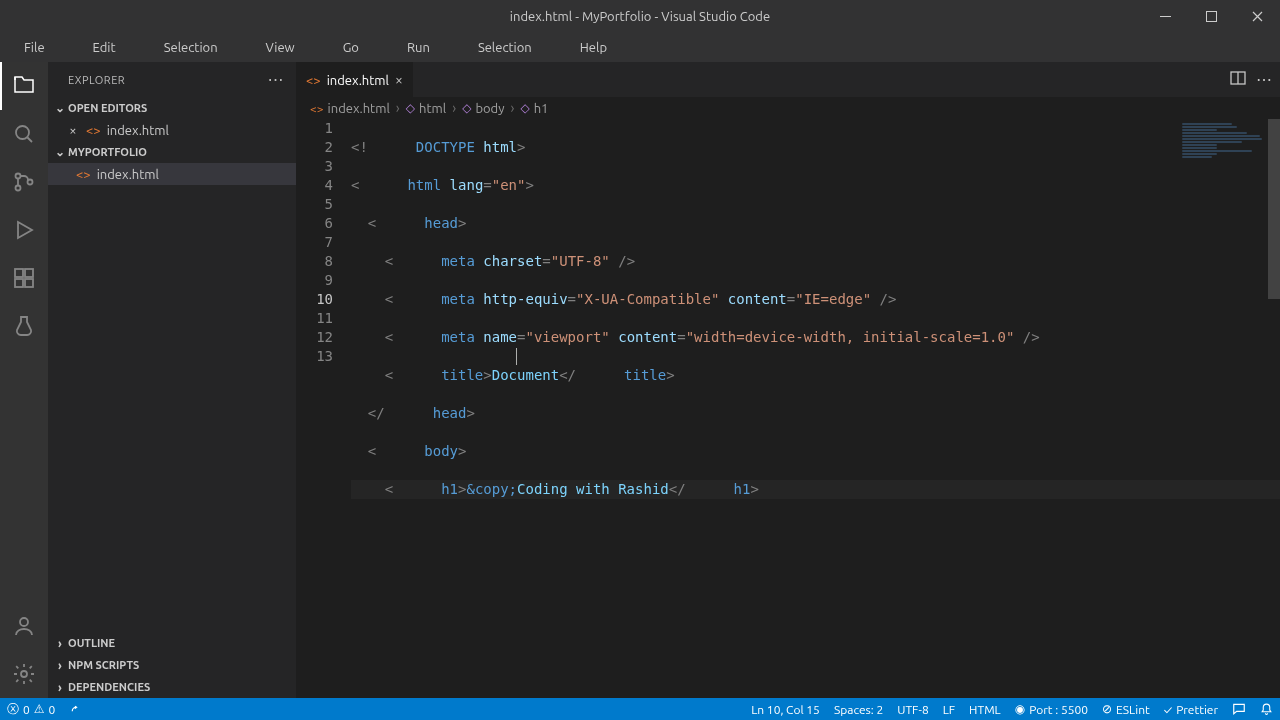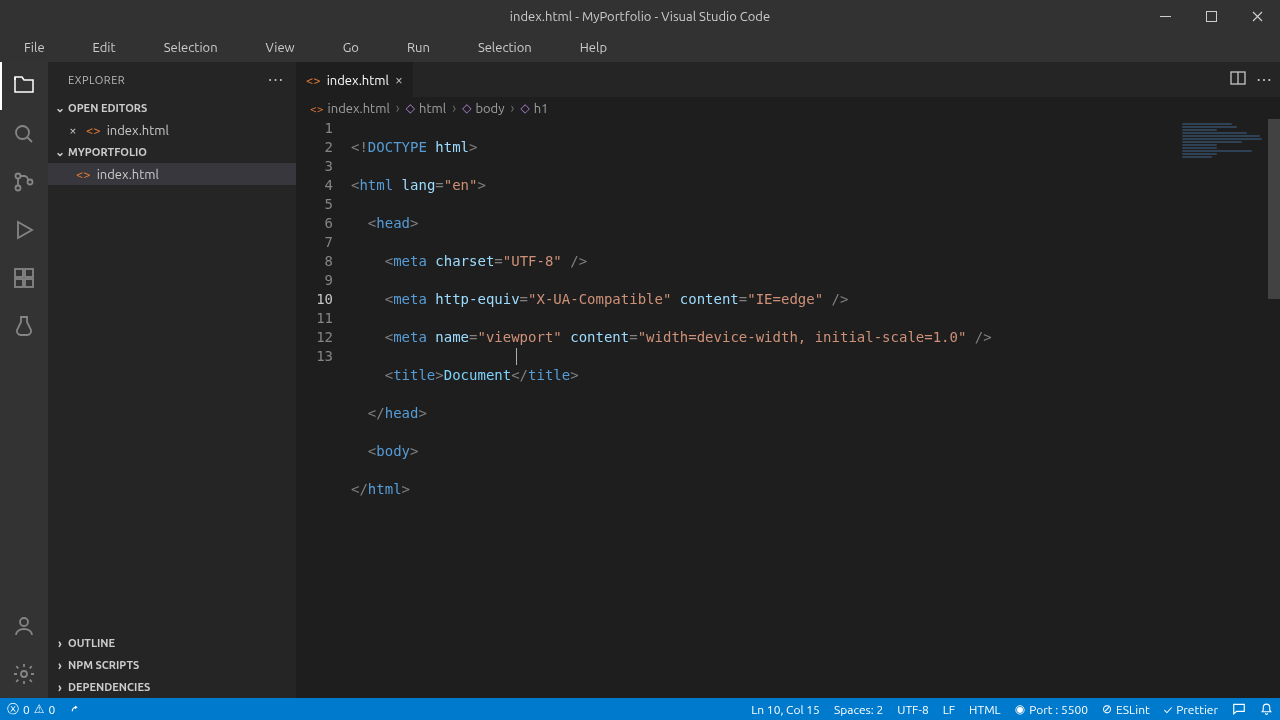--- a/index.html
+++ b/index.html
@@ -39,21 +39,21 @@
   .breadcrumbs .crumb { display:flex; align-items:center; gap:4px; cursor:pointer;}
   .bc-icon { font-size:12px; }
   .editor { flex: 1; position: relative; display: flex; font-family: "Consolas","Droid Sans Mono", monospace; font-size: 14px; line-height: 19px; }
   .gutter { width: 55px; text-align: right; padding-right: 18px; color: #858585; user-select:none;}
   .gutter .ln { height: 19px; }
   .gutter .ln.current { color: #c6c6c6; }
   .code { flex: 1; white-space: pre; color: #d4d4d4; position: relative; }
   .code .line { height: 19px; }
   .line.hl { background: rgba(255,255,255,0.03); }
   .tk-punct { color:#808080;}
-  .tk-tag { color:#569cd6;}
+  .tk-tag { color:#569cd6;margin-left:48px;}
   .tk-attr { color:#9cdcfe;}
   .tk-string { color:#ce9178;}
   .tk-entity { color:#569cd6;}
   .tk-text { color:#7dd3fc;}
   .cursor { position:absolute; width:1px; height:17px; background:#aeafad; left:165px; top: calc(19px * 12 + 1px); }
   .minimap { position:absolute; top:0; right:12px; width:90px; height:100%; background:transparent; }
   .minimap .mini-lines { position:absolute; top:4px; right:6px; width:80px;}
   .minimap .ml { height:2px; margin-bottom:1px; background:#3a5a7a; opacity:0.6; border-radius:1px;}
   .scrollbar-v { position:absolute; right:0; top:0; width:12px; height:100%; }
   .scrollbar-v .thumb { position:absolute; right:0; width:12px; background:#424242; top:0; height:180px;}
@@ -258,21 +258,21 @@
       <div class="code">
 <div class="line"><span class="tk-punct">&lt;!</span><span class="tk-tag">DOCTYPE</span> <span class="tk-attr">html</span><span class="tk-punct">&gt;</span></div>
 <div class="line"><span class="tk-punct">&lt;</span><span class="tk-tag">html</span> <span class="tk-attr">lang</span><span class="tk-punct">=</span><span class="tk-string">"<span>en</span>"</span><span class="tk-punct">&gt;</span></div>
 <div class="line">  <span class="tk-punct">&lt;</span><span class="tk-tag">head</span><span class="tk-punct">&gt;</span></div>
 <div class="line">    <span class="tk-punct">&lt;</span><span class="tk-tag">meta</span> <span class="tk-attr">charset</span><span class="tk-punct">=</span><span class="tk-string">"<span>UTF-8</span>"</span> <span class="tk-punct">/&gt;</span></div>
 <div class="line">    <span class="tk-punct">&lt;</span><span class="tk-tag">meta</span> <span class="tk-attr">http-equiv</span><span class="tk-punct">=</span><span class="tk-string">"<span>X-UA-Compatible</span>"</span> <span class="tk-attr">content</span><span class="tk-punct">=</span><span class="tk-string">"<span>IE=edge</span>"</span> <span class="tk-punct">/&gt;</span></div>
 <div class="line">    <span class="tk-punct">&lt;</span><span class="tk-tag">meta</span> <span class="tk-attr">name</span><span class="tk-punct">=</span><span class="tk-string">"<span>viewport</span>"</span> <span class="tk-attr">content</span><span class="tk-punct">=</span><span class="tk-string">"<span>width=device-width, initial-scale=1.0</span>"</span> <span class="tk-punct">/&gt;</span></div>
 <div class="line">    <span class="tk-punct">&lt;</span><span class="tk-tag">title</span><span class="tk-punct">&gt;</span><span class="tk-text">Document</span><span class="tk-punct">&lt;/</span><span class="tk-tag">title</span><span class="tk-punct">&gt;</span></div>
 <div class="line">  <span class="tk-punct">&lt;/</span><span class="tk-tag">head</span><span class="tk-punct">&gt;</span></div>
 <div class="line">  <span class="tk-punct">&lt;</span><span class="tk-tag">body</span><span class="tk-punct">&gt;</span></div>
-<div class="line"><span class="tk-punct">&lt;/</span><span class="tk-tag">html</span><span class="tk-punct">&gt;</span></div>
+<div class="line hl">    <span class="tk-punct">&lt;</span><span class="tk-tag">h1</span><span class="tk-punct">&gt;</span><span class="tk-entity">&amp;copy;</span><span class="tk-text">Coding with Rashid</span><span class="tk-punct">&lt;/</span><span class="tk-tag">h1</span><span class="tk-punct">&gt;</span></div>
 <div class="line"></div>
         <div class="cursor"></div>
       </div>
 
       <div class="minimap">
         <div class="mini-lines">
           <div class="ml" style="width:50px"></div>
           <div class="ml" style="width:55px"></div>
           <div class="ml" style="width:35px"></div>
           <div class="ml" style="width:65px"></div>

